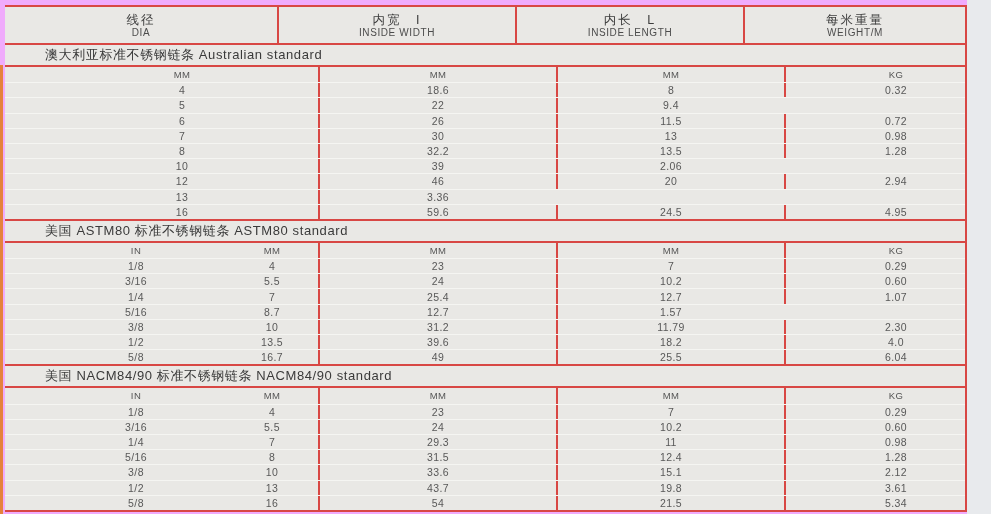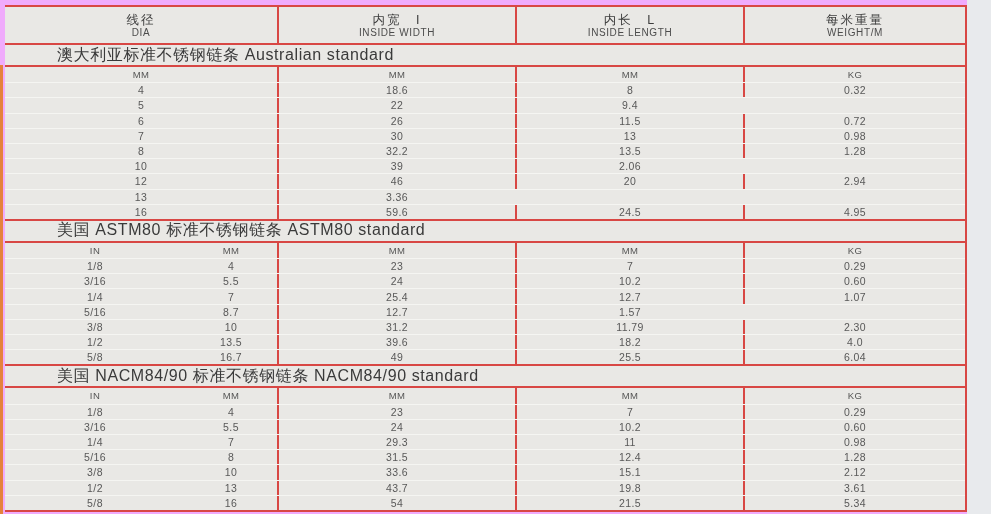--- a/index.html
+++ b/index.html
@@ -14,23 +14,23 @@
     background:#e9e8e5;overflow:hidden;}
   .grid{display:grid;grid-template-columns:180px 92px 238px 228px 222px;}
   .thead{height:36px;}
   .hcell{display:flex;flex-direction:column;align-items:center;justify-content:center;}
   .hcell .zh{font-size:12.5px;color:#3c3c3c;letter-spacing:2px;line-height:14px;}
   .hcell .en{font-size:10px;color:#4c4c4c;letter-spacing:0.6px;line-height:10px;margin-top:1px;}
   .span2{grid-column:1/3;}
   .b-left{border-left:2px solid var(--accent-red,#d84744);}
   .title-row{height:24px;border-top:2px solid var(--accent-red,#d84744);
     border-bottom:2px solid var(--accent-red,#d84744);
-    display:flex;align-items:center;padding-left:52px;
-    font-size:16px;color:#3a3a3a;letter-spacing:0.6px;}
-  .trow{height:15.19px;}
+    display:flex;align-items:center;padding-left:40px;
+    font-size:13px;color:#3a3a3a;letter-spacing:0.6px;}
+  .trow{height:15.19px;padding-left:41px;}
   .trow + .trow{border-top:1px solid #f5f5f2;}
   .cell{display:flex;align-items:center;justify-content:center;
     font-size:10.5px;color:#585858;letter-spacing:0.4px;}
   .unitsrow .cell{font-size:9.5px;color:#555;}
 </style>
 </head>
 <body>
 
 <div class="page">
   <div class="right-strip"></div>

